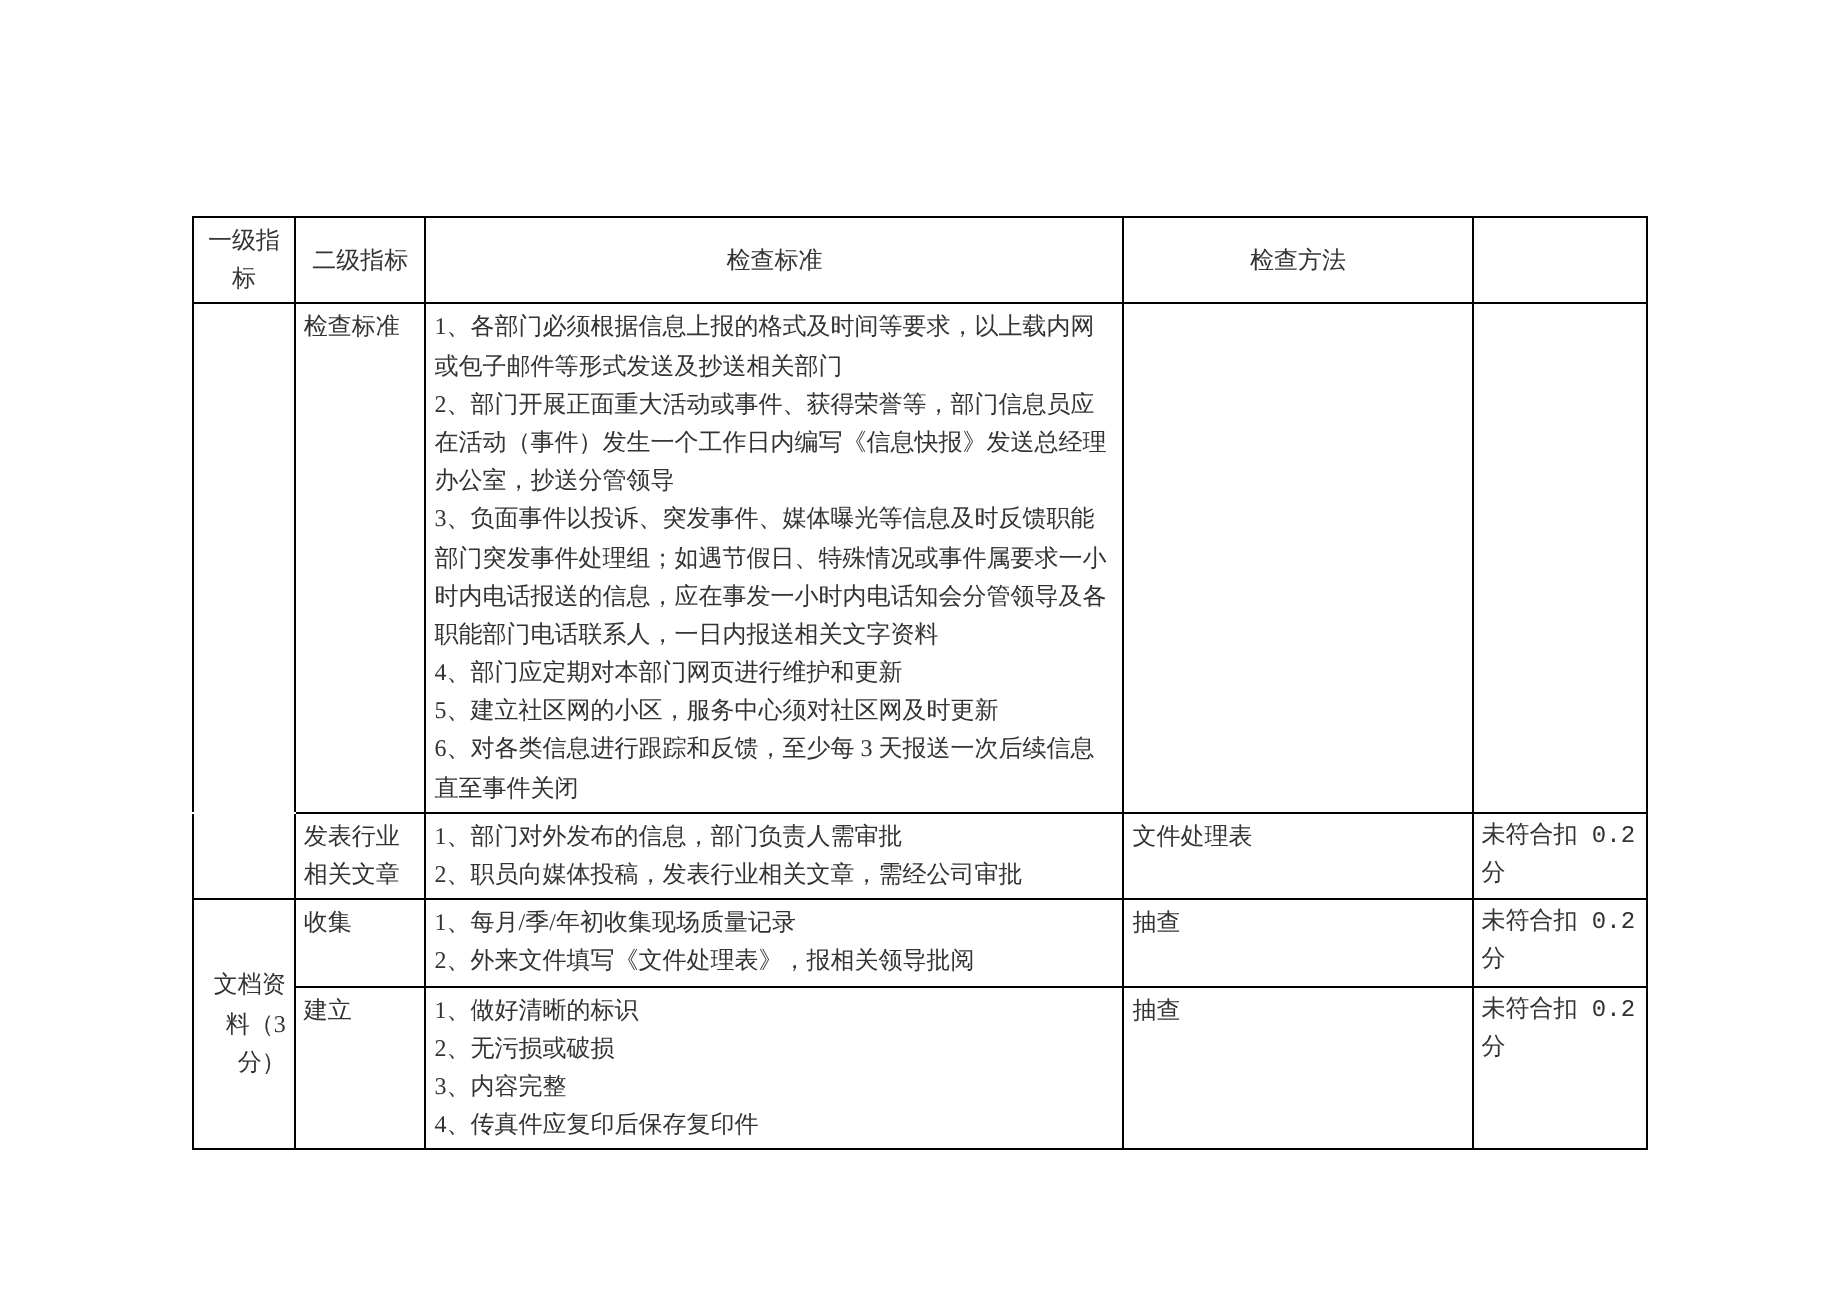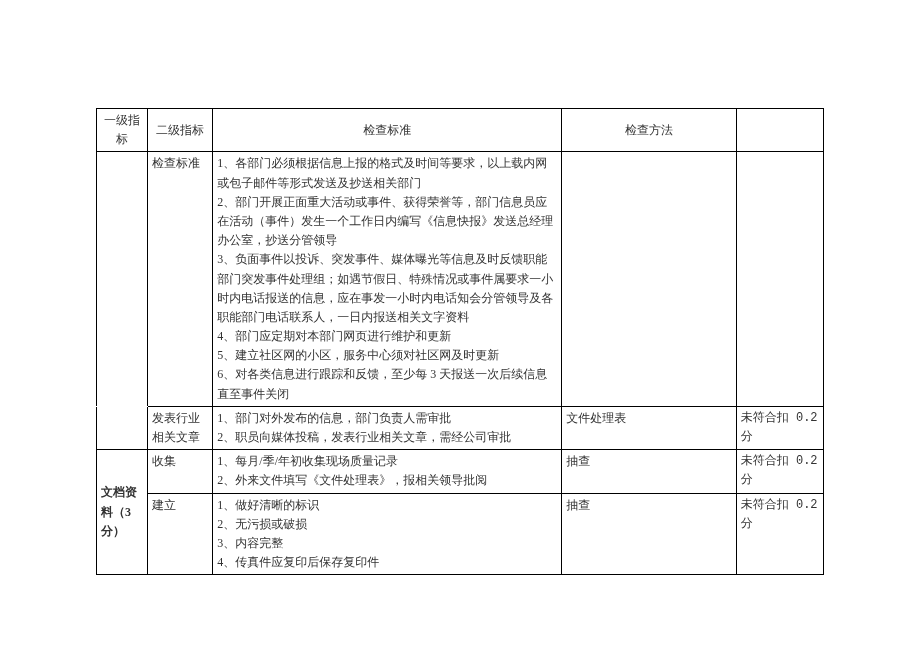--- a/index.html
+++ b/index.html
@@ -25,21 +25,21 @@
     }
     th {
       text-align: center;
       vertical-align: middle;
     }
     .col1 { width: 7%; text-align: center; margin-left: 26px; }
     .col2 { width: 9%; }
     .col3 { width: 48%; margin-top: 36px; }
     .col4 { width: 24%; }
     .col5 { width: 12%; font-family: Liberation Mono, monospace; }
-    .center { text-align: left; vertical-align: middle; font-weight: bold; }
+    .center { text-align: right; vertical-align: middle; }
     .noborder-top { border-top: 1px solid #fff; }
     .noborder-bottom { border-bottom: 1px solid #fff; }
   </style>
 </head>
 <body>
 
 <table>
   <tbody>
       <tr>
     <th class="col1">一级指标</th>

